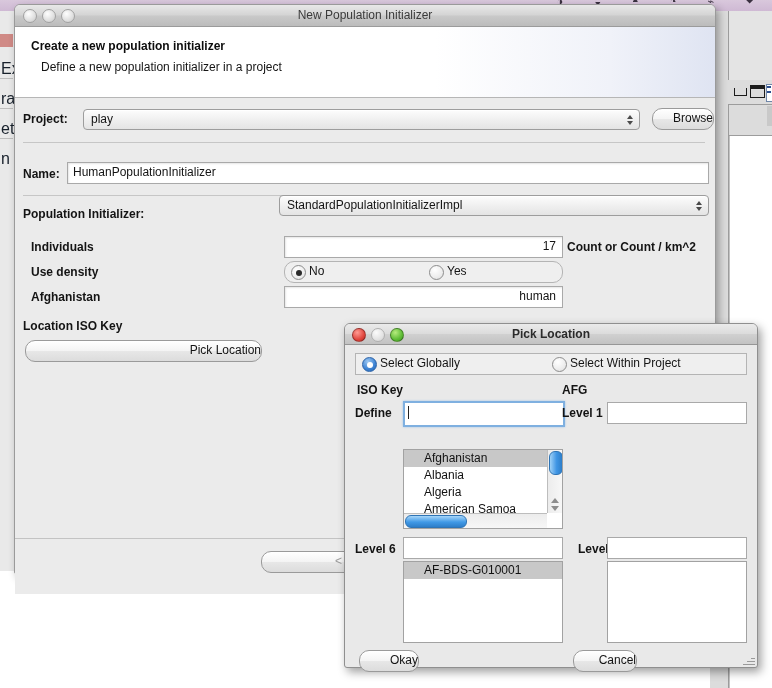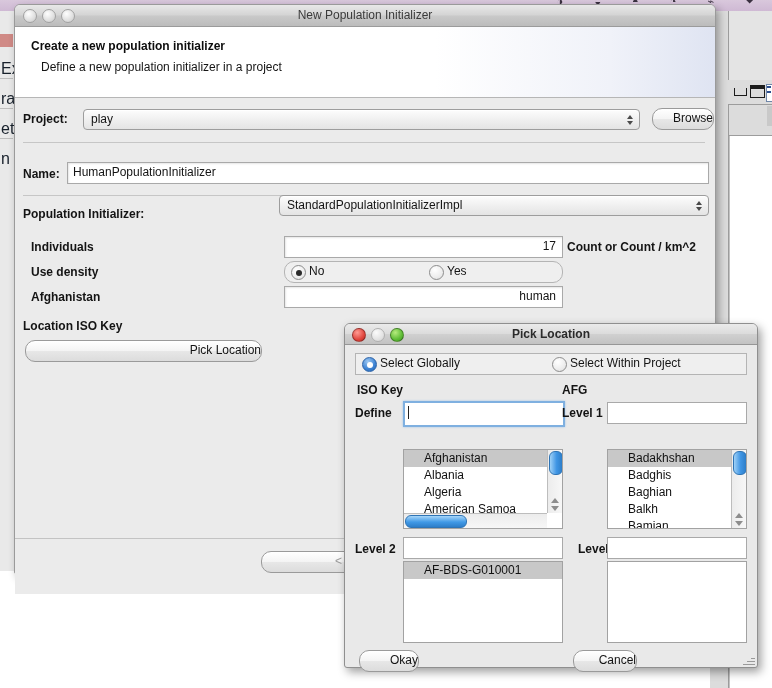--- a/index.html
+++ b/index.html
@@ -428,38 +428,22 @@
             <div class="sc-up"></div>
             <div class="sc-dn"></div>
           </div>
         </div>
         <div class="hscroll" style="right:15px;">
           <div class="hthumb" style="left:1px; width:60px;"></div>
         </div>
 
       </div>
 
-      <div class="listbox" style="left:262px; top:104px; width:138px; height:78px;">
-        <div style="position:absolute; left:0; top:0; right:15px; bottom:0; overflow:hidden;">
-          <div class="row sel">Badakhshan</div>
-          <div class="row">Badghis</div>
-          <div class="row">Baghian</div>
-          <div class="row">Balkh</div>
-          <div class="row">Bamian</div>
-        </div>
-        <div class="vscroll">
-          <div class="vthumb" style="top:1px; height:22px;"></div>
-          <div class="vtrack-btns">
-            <div class="sc-up"></div>
-            <div class="sc-dn"></div>
-          </div>
-        </div>
-      </div>
-
-      <div class="lbl" style="left:10px; top:197px;">Level 2</div>
+
+      <div class="lbl" style="left:10px; top:197px;">Level 6</div>
       <div class="dlg-field" style="left:58px; top:192px; width:158px;">
         <div class="v"></div>
       </div>
       <div class="listbox" style="left:58px; top:216px; width:158px; height:80px;">
         <div class="row sel">AF-BDS-G010001</div>
       </div>
 
       <div class="lbl" style="left:217px; top:197px;padding-left:16px;">Level 3</div>
       <div class="dlg-field" style="left:262px; top:192px; width:138px;">
         <div class="v"></div>

